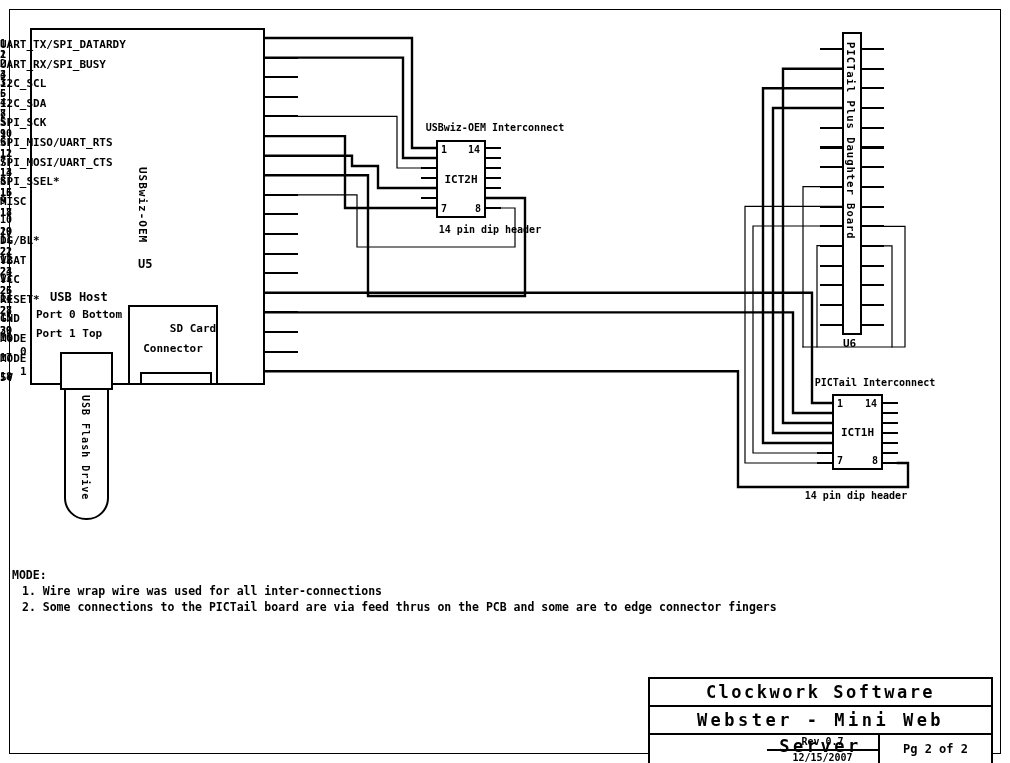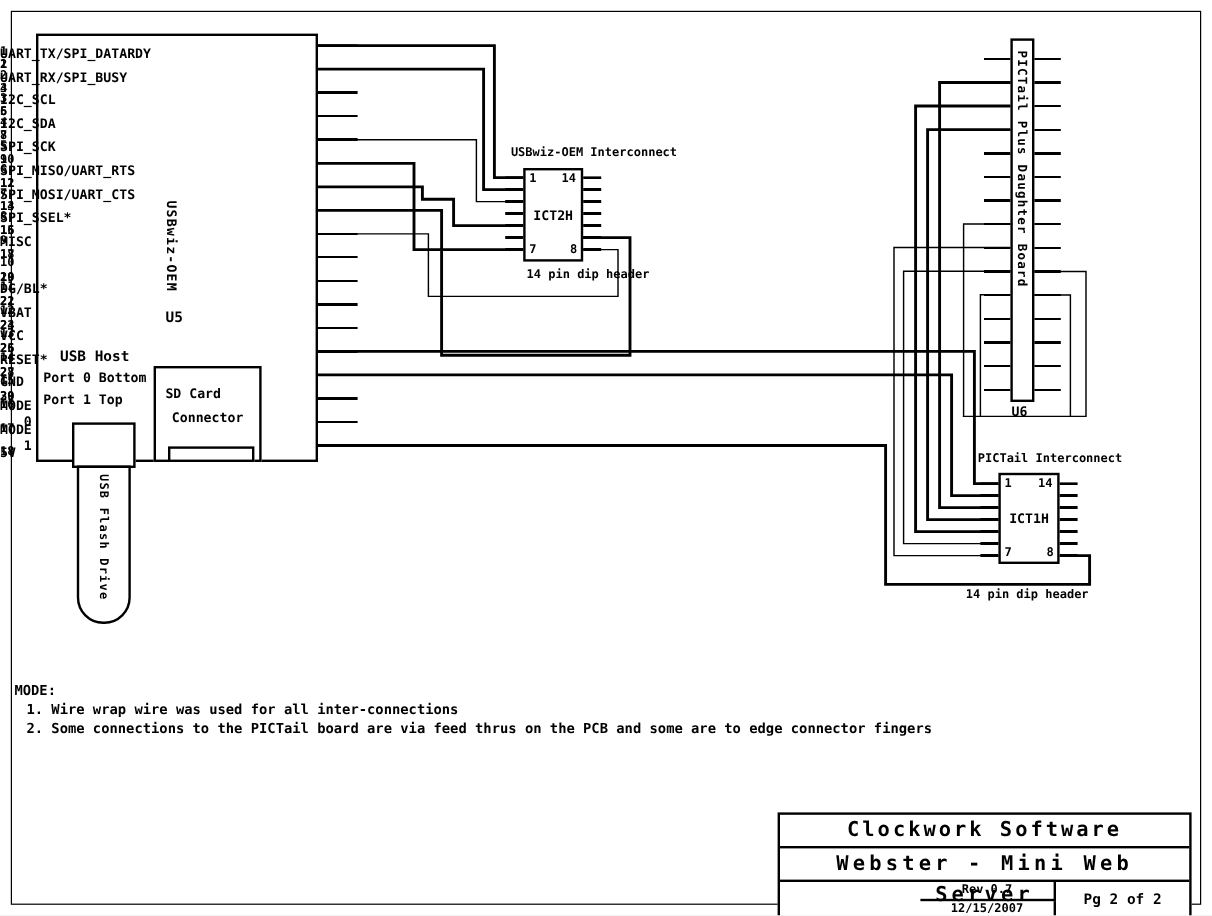--- a/index.html
+++ b/index.html
@@ -63,21 +63,21 @@
 
   <div class="box" style="left:30px;top:28px;width:235px;height:357px;"></div>
   <div class="abs vtext" style="left:136px;top:167px;font-size:11px;">USBwiz-OEM</div>
   <div class="abs chipref" style="left:138px;top:257px;font-size:12px;">U5</div>
 
   <div class="abs" style="left:50px;top:290px;font-size:12px;">USB Host</div>
   <div class="abs" style="left:36px;top:308px;font-size:11px;text-align:right;">Port 0 Bottom</div>
   <div class="abs" style="left:36px;top:327px;font-size:11px;">Port 1 Top</div>
 
   <div class="box" style="left:128px;top:305px;width:90px;height:80px;"></div>
-  <div class="abs" style="left:128px;top:322px;width:66px;text-align:center;font-size:11px;">SD Card</div>
+  <div class="abs" style="left:128px;top:322px;width:66px;text-align:center;font-size:11px;padding-left:32px;">SD Card</div>
   <div class="abs" style="left:128px;top:342px;width:90px;text-align:center;font-size:11px;">Connector</div>
   <div class="box" style="left:140px;top:372px;width:72px;height:13px;"></div>
 
   <div class="box" style="left:60px;top:352px;width:53px;height:38px;"></div>
   <div class="box" style="left:64px;top:388px;width:45px;height:132px;border-bottom-left-radius:22px;border-bottom-right-radius:22px;"></div>
   <div class="abs vtext" style="left:80px;top:395px;font-size:10px;">USB Flash Drive</div>
 
   <div class="ticks" style="left:265px;top:37px;width:33px;height:336px;--step:19.6px;"></div>
   <div class="u5pins abs" style="left:0;top:0;">
 

